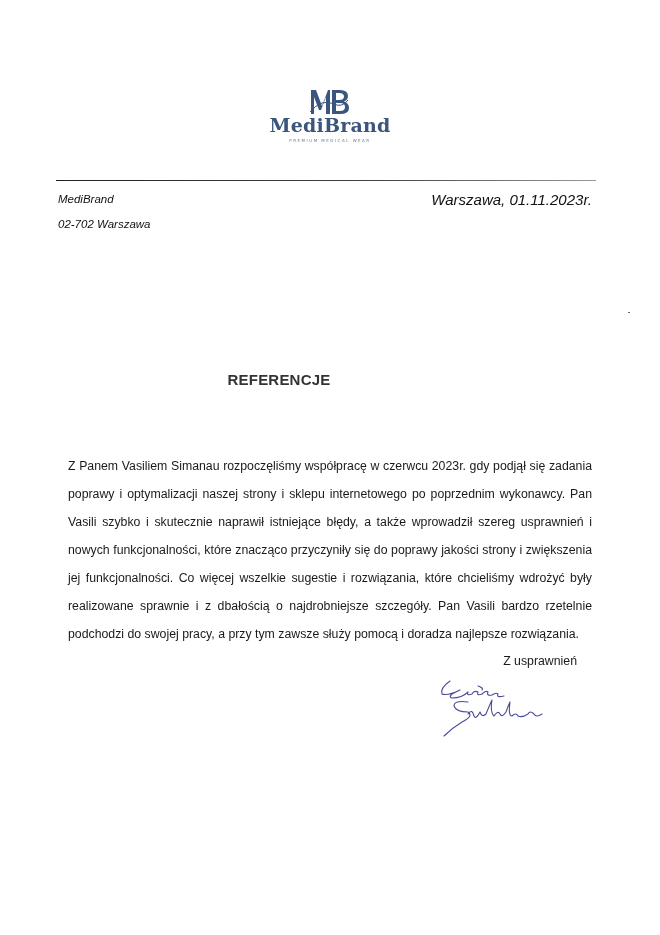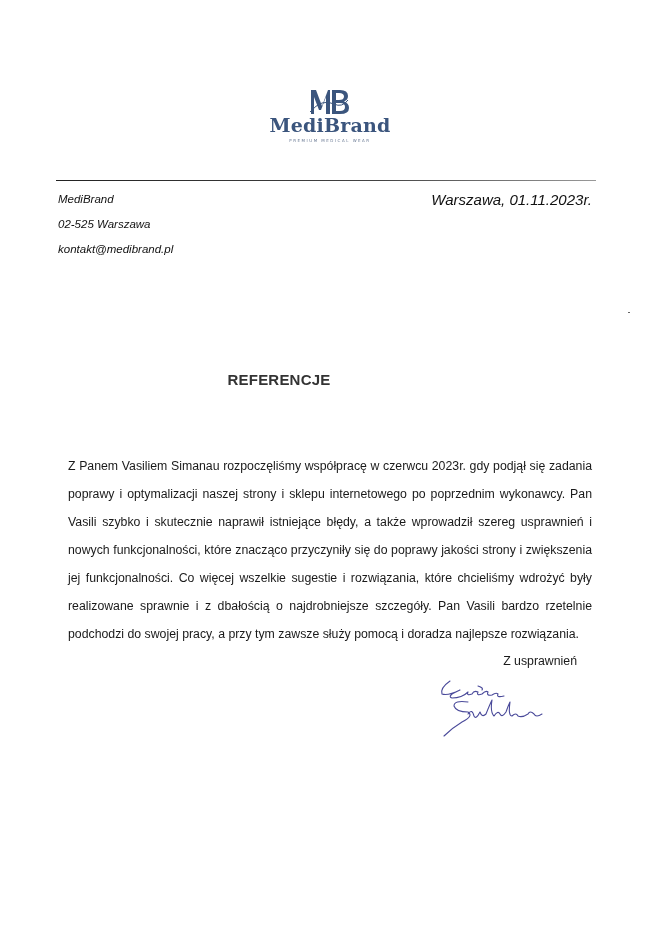--- a/index.html
+++ b/index.html
@@ -55,22 +55,21 @@
     <path d="M2 24 Q14 10 26 16 Q34 20 40 12" stroke="#3b557d" stroke-width="1" fill="none"></path>
   </svg>
   <div class="logo-name">MediBrand</div>
   <div class="logo-tagline">PREMIUM MEDICAL WEAR</div>
 </div>
 
 <div class="rule"></div>
 
 <div class="sender">
   <div>MediBrand</div>
-  <div>02-525 Warszawa</div>
-  <div>kontakt@medibrand.pl</div>
+  <div>02-702 Warszawa</div>
 </div>
 
 <div class="date">Warszawa, 01.11.2023r.</div>
 
 <div class="dot"></div>
 
 <div class="title">REFERENCJE</div>
 
 <div class="body-text">Z Panem Vasiliem Simanau rozpoczęliśmy współpracę w czerwcu 2023r. gdy podjął się zadania poprawy i optymalizacji naszej strony i sklepu internetowego po poprzednim wykonawcy. Pan Vasili szybko i skutecznie naprawił istniejące błędy, a także wprowadził szereg usprawnień i nowych funkcjonalności, które znacząco przyczyniły się do poprawy jakości strony i zwiększenia jej funkcjonalności. Co więcej wszelkie sugestie i rozwiązania, które chcieliśmy wdrożyć były realizowane sprawnie i z dbałością o najdrobniejsze szczegóły. Pan Vasili bardzo rzetelnie podchodzi do swojej pracy, a przy tym zawsze służy pomocą i doradza najlepsze rozwiązania.</div>
 

